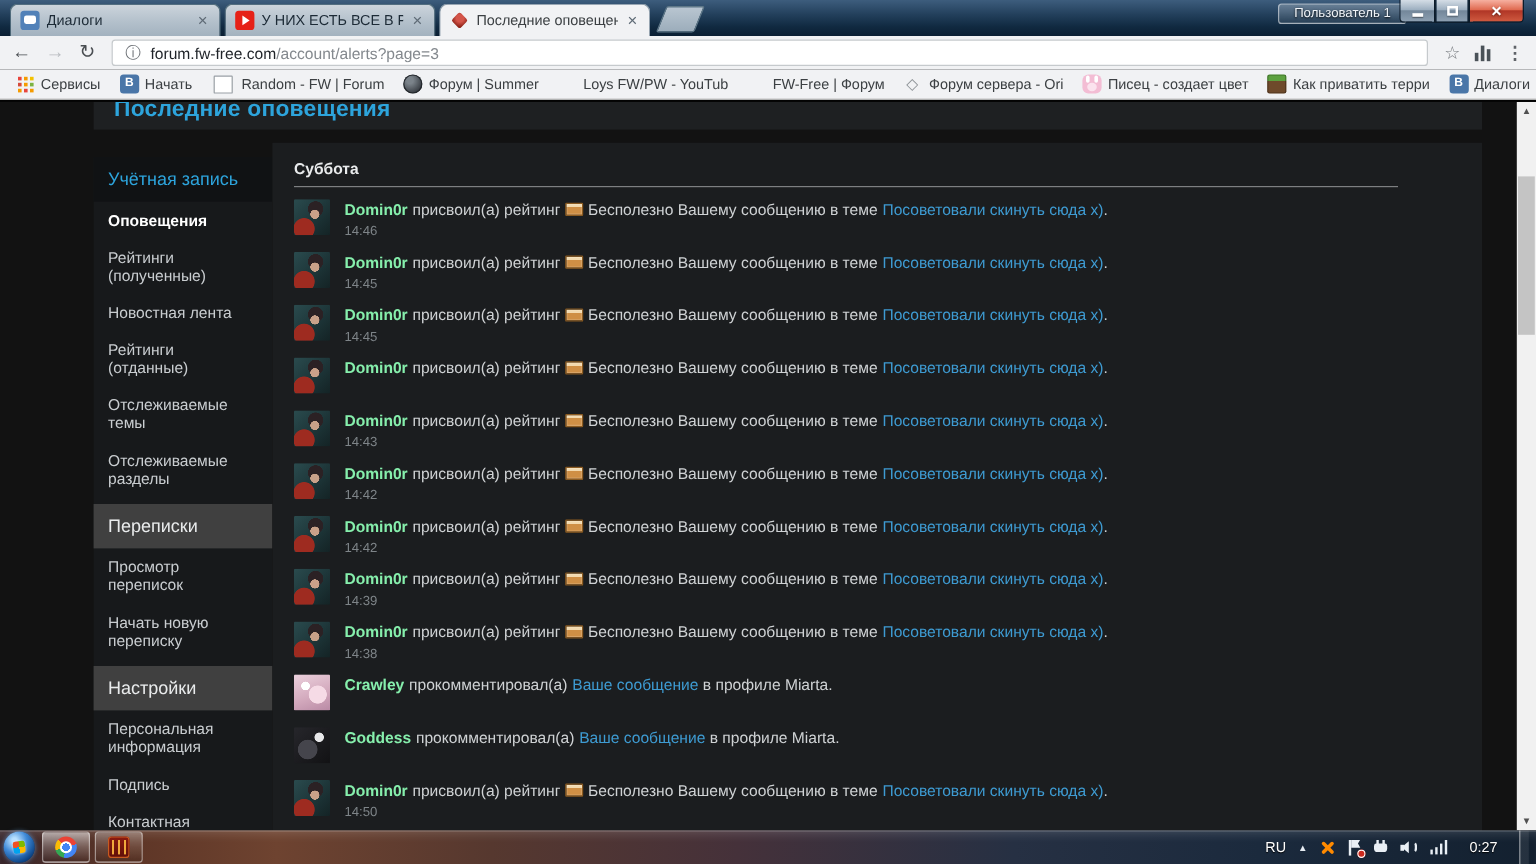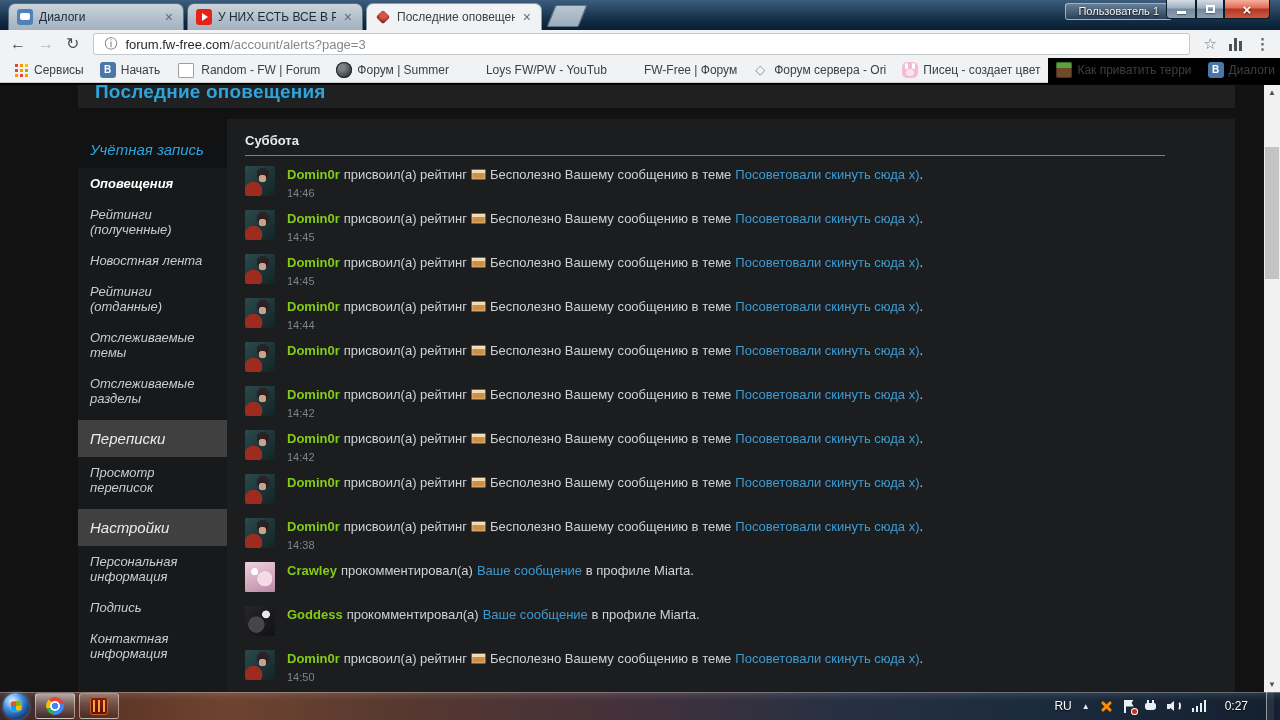--- a/index.html
+++ b/index.html
@@ -54,21 +54,21 @@
   .url-domain { color:#1f2328; }
   .url-path { color:#84898e; }
   .star-icon { font-size:15px; color:#767a7e; }
   .ext-icon { width:14px; height:13px;
     background:linear-gradient(#4a5258,#4a5258) 0 100%/3px 7px no-repeat,
                linear-gradient(#4a5258,#4a5258) 5px 100%/3px 13px no-repeat,
                linear-gradient(#4a5258,#4a5258) 10px 100%/3px 10px no-repeat; }
   .menu-icon { font-size:15px; color:#5f6368; font-weight:bold; }
 
   
-  .bookmarks-bar { position:absolute; left:0; top:58px; width:1048px; height:25px; background:#f1f2f4;
+  .bookmarks-bar { position:absolute; left:0; top:58px; width:1280px; height:25px; background:#f1f2f4;
     border-bottom:1px solid #c9c9c9; display:flex; align-items:center; padding:0 6px; gap:2px; }
   .bookmark { display:flex; align-items:center; gap:5px; padding:2px 7px; font-size:12px; color:#3c4043; white-space:nowrap; }
   .bm-ic { width:16px; height:16px; flex:0 0 16px; position:relative; }
   .bm-apps-grid::before { content:""; position:absolute; left:2px; top:2px; width:3px; height:3px; background:#e8453c;
     box-shadow:5px 0 0 #f59b00,10px 0 0 #f3c200,0 5px 0 #d44a3a,5px 5px 0 #f59b00,10px 5px 0 #7cb342,
                0 10px 0 #f59b00,5px 10px 0 #e8453c,10px 10px 0 #f59b00; }
   .bm-vk { background:#4a76a8; border-radius:3px; }
   .bm-vk::after { content:"В"; position:absolute; inset:0; color:#fff; font-size:10px; font-weight:bold; text-align:center; line-height:16px; }
   .bm-page { width:12px; height:15px; margin:0 2px; background:#fff; border:1px solid #9aa0a6; border-radius:1px; }
   .bm-globe { background:radial-gradient(circle at 35% 32%, #7b838a 0 18%, #353a40 75%); border-radius:50%;
@@ -79,21 +79,21 @@
   .bm-bunny::after { content:""; position:absolute; left:4px; bottom:2px; width:8px; height:7px; background:#fbe3ee; border-radius:50%; }
   .bm-grass-block { background:linear-gradient(180deg,#5ca13f 0 35%, #6e4a2b 35% 100%); border-radius:2px; box-shadow:inset 0 0 0 1px rgba(0,0,0,.3); }
 
   
   .page { position:absolute; left:0; top:84px; width:1280px; height:608px; background:#121212; overflow:hidden; }
   .page::before { content:""; position:absolute; left:0; top:-1px; width:1280px; height:2px; background:#050505; }
   .page-header-band { position:absolute; left:78px; top:1px; width:1157px; height:23px; background:#1e2022; overflow:hidden; }
   .page-heading { font-size:19px; font-weight:bold; color:#2da4dc; margin:-4px 0 0 17px; letter-spacing:.2px; }
 
   .sidebar { position:absolute; left:78px; top:47px; width:149px; bottom:-40px; background:#17191b; font-size:13px; }
-  .sb-item { padding:8px 12px; color:#c9cdd0; cursor:pointer;font-style:italic; }
+  .sb-item { padding:8px 12px; color:#c9cdd0; cursor:pointer; }
   .sb-tab-header { background:#101214; color:#2da4dc; font-size:15px; padding:10px 12px; }
   .sb-section { background:#404040; color:#e9ebec; font-size:15px; padding:10px 12px; margin-top:6px; }
   .sb-selected { color:#fff; font-weight:bold; }
 
   .main-panel { position:absolute; left:227px; top:35px; width:1008px; bottom:-60px; background:#1b1d1f; padding:14px 18px 0 18px; }
   .date-header { font-size:13px; font-weight:bold; color:#e9ebec; padding-bottom:7px;
     border-bottom:1px solid #7d7f81; margin-right:52px; }
   .alerts-list { margin-top:8px; }
   .alert-row { position:relative; height:44px; padding-left:42px; overflow:visible; }
   .avatar { position:absolute; left:0; top:2px; width:30px; height:30px; border-radius:1px; }
@@ -105,21 +105,21 @@
   .av-crawley { background:
     radial-gradient(circle at 32% 32%, #ffffff 0 12%, transparent 13%),
     radial-gradient(circle at 66% 56%, #f6dbe6 0 28%, transparent 30%),
     linear-gradient(160deg,#ecd1dd 0%,#d2a8bc 60%,#b98aa5 100%); }
   .av-goddess { background:
     radial-gradient(circle at 70% 28%, #e8e8ea 0 12%, transparent 14%),
     radial-gradient(circle at 38% 62%, #45454c 0 30%, transparent 32%),
     linear-gradient(135deg,#26262b 0%,#121214 100%); }
   .alert-line { font-size:13px; color:#cfd2d4; padding-top:3px; white-space:nowrap; }
   .alert-line .seg { margin-right:4px; }
-  .seg-user { color:#84cc16; font-weight:bold; }
+  .seg-user { color:#86efac; font-weight:bold; }
   .seg-link { color:#3e9bd2; margin-right:0 !important; }
   .seg-suffix { margin-right:0 !important; }
   .rating-icon { display:inline-block; width:15px; height:11px; vertical-align:-1px; margin-right:4px;
     border-radius:1px; border:1px solid #8a5a20;
     background:linear-gradient(180deg,#f2d9ae 0 30%, #cf8f45 30% 100%);
     box-shadow:inset 0 0 0 1px rgba(255,255,255,.18); }
   .alert-time { font-size:11px; color:#7e8488; margin-top:5px; }
 
   
   .scrollbar { position:absolute; right:0; top:1px; width:16px; height:607px; background:#f1f1f1; }
@@ -303,20 +303,21 @@
   <div class="sb-item sb-link">Рейтинги (отданные)</div>
 
   <div class="sb-item sb-link">Отслеживаемые темы</div>
 
   <div class="sb-item sb-link">Отслеживаемые разделы</div>
 
   <div class="sb-item sb-section">Переписки</div>
 
   <div class="sb-item sb-link">Просмотр переписок</div>
 
+  <div class="sb-item sb-link">Начать новую переписку</div>
 
   <div class="sb-item sb-section">Настройки</div>
 
   <div class="sb-item sb-link">Персональная информация</div>
 
   <div class="sb-item sb-link">Подпись</div>
 
   <div class="sb-item sb-link">Контактная информация</div>
 
 </div>
@@ -346,28 +347,28 @@
       <span class="seg seg-user">Domin0r</span><span class="seg seg-pre">присвоил(а) рейтинг</span><span class="rating-icon"></span><span class="seg seg-mid">Бесполезно Вашему сообщению в теме</span><span class="seg seg-link">Посоветовали скинуть сюда х)</span><span class="seg seg-suffix">.</span>
     </div>
     <div class="alert-time">14:45</div>
   </div>
 
   <div class="alert-row">
     <span class="avatar av-domin0r"></span>
     <div class="alert-line">
       <span class="seg seg-user">Domin0r</span><span class="seg seg-pre">присвоил(а) рейтинг</span><span class="rating-icon"></span><span class="seg seg-mid">Бесполезно Вашему сообщению в теме</span><span class="seg seg-link">Посоветовали скинуть сюда х)</span><span class="seg seg-suffix">.</span>
     </div>
-    <div class="alert-time">14:44</div>
-  </div>
-
-  <div class="alert-row">
-    <span class="avatar av-domin0r"></span>
-    <div class="alert-line">
-      <span class="seg seg-user">Domin0r</span><span class="seg seg-pre">присвоил(а) рейтинг</span><span class="rating-icon"></span><span class="seg seg-mid">Бесполезно Вашему сообщению в теме</span><span class="seg seg-link">Посоветовали скинуть сюда х)</span><span class="seg seg-suffix">.</span>
-    </div>
+  </div>
+
+  <div class="alert-row">
+    <span class="avatar av-domin0r"></span>
+    <div class="alert-line">
+      <span class="seg seg-user">Domin0r</span><span class="seg seg-pre">присвоил(а) рейтинг</span><span class="rating-icon"></span><span class="seg seg-mid">Бесполезно Вашему сообщению в теме</span><span class="seg seg-link">Посоветовали скинуть сюда х)</span><span class="seg seg-suffix">.</span>
+    </div>
+    <div class="alert-time">14:43</div>
   </div>
 
   <div class="alert-row">
     <span class="avatar av-domin0r"></span>
     <div class="alert-line">
       <span class="seg seg-user">Domin0r</span><span class="seg seg-pre">присвоил(а) рейтинг</span><span class="rating-icon"></span><span class="seg seg-mid">Бесполезно Вашему сообщению в теме</span><span class="seg seg-link">Посоветовали скинуть сюда х)</span><span class="seg seg-suffix">.</span>
     </div>
     <div class="alert-time">14:42</div>
   </div>
 
@@ -377,20 +378,21 @@
       <span class="seg seg-user">Domin0r</span><span class="seg seg-pre">присвоил(а) рейтинг</span><span class="rating-icon"></span><span class="seg seg-mid">Бесполезно Вашему сообщению в теме</span><span class="seg seg-link">Посоветовали скинуть сюда х)</span><span class="seg seg-suffix">.</span>
     </div>
     <div class="alert-time">14:42</div>
   </div>
 
   <div class="alert-row">
     <span class="avatar av-domin0r"></span>
     <div class="alert-line">
       <span class="seg seg-user">Domin0r</span><span class="seg seg-pre">присвоил(а) рейтинг</span><span class="rating-icon"></span><span class="seg seg-mid">Бесполезно Вашему сообщению в теме</span><span class="seg seg-link">Посоветовали скинуть сюда х)</span><span class="seg seg-suffix">.</span>
     </div>
+    <div class="alert-time">14:39</div>
   </div>
 
   <div class="alert-row">
     <span class="avatar av-domin0r"></span>
     <div class="alert-line">
       <span class="seg seg-user">Domin0r</span><span class="seg seg-pre">присвоил(а) рейтинг</span><span class="rating-icon"></span><span class="seg seg-mid">Бесполезно Вашему сообщению в теме</span><span class="seg seg-link">Посоветовали скинуть сюда х)</span><span class="seg seg-suffix">.</span>
     </div>
     <div class="alert-time">14:38</div>
   </div>
 

